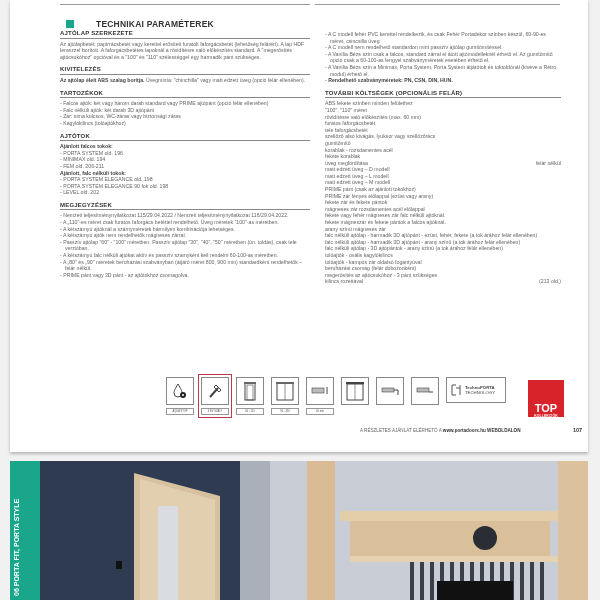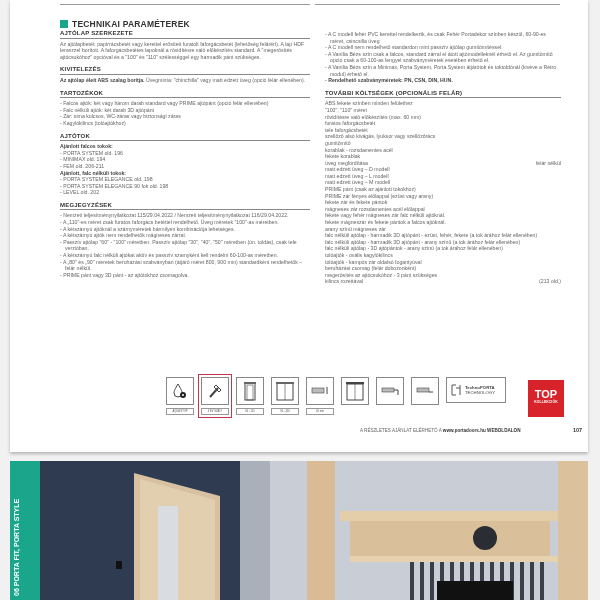--- a/index.html
+++ b/index.html
@@ -2,40 +2,40 @@
 <html><head>
 <meta charset="utf-8">
 <style>
   html,body{margin:0;padding:0;}
   body{width:600px;height:600px;background:#f1f1f1;position:relative;overflow:hidden;font-family:"Liberation Sans",sans-serif;color:#555;}
   .page{position:absolute;left:10px;top:0;width:578px;height:452px;background:#fff;box-shadow:0 2px 3px rgba(0,0,0,.25);}
   .topline{position:absolute;top:4px;height:1px;background:#999;}
   .col{position:absolute;top:0;font-size:5.2px;line-height:6.6px;color:#666;}
   .colL{left:50px;width:250px;}
   .colR{left:315px;width:236px;}
-  .main-title{position:absolute;left:50px;top:19px;display:flex;align-items:center;gap:4px;}
+  .main-title{position:absolute;left:56px;top:19px;display:flex;align-items:center;gap:22px;}
   .main-title .sq{width:8px;height:8px;background:#1aa68a;}
   .main-title span.t{font-weight:bold;font-size:8.5px;color:#333;letter-spacing:.2px;}
   .sec{position:absolute;}
   .sec h3{margin:0;font-size:6px;font-weight:bold;color:#333;border-bottom:1px solid #888;padding-bottom:1px;margin-bottom:2px;letter-spacing:.2px;}
   .sec p{margin:0;}
   .sec .b{font-weight:bold;color:#444;}
   .sec ul{list-style:none;margin:0;padding:0;}
   .sec li{padding-left:5px;text-indent:-5px;}
   .row{display:flex;justify-content:space-between;}
   .icons{position:absolute;top:377px;left:156px;display:flex;gap:7px;align-items:flex-start;}
   .ic{display:flex;flex-direction:column;align-items:center;gap:3px;}
   .ic .box{width:26px;height:26px;border:1px solid #888;background:#fff;display:flex;align-items:center;justify-content:center;}
   .ic .lbl{width:26px;height:5px;border:1px solid #999;font-size:2.6px;line-height:5px;text-align:center;color:#555;}
   .ic.sel{outline:1.2px solid #c0394a;outline-offset:2px;}
   .techno{width:60px;height:26px;border:1px solid #888;display:flex;align-items:center;gap:3px;padding:0 3px;box-sizing:border-box;}
   .techno .tx{font-size:4.3px;line-height:5px;color:#444;}
   .techno .tx b{font-weight:bold;}
   .topbadge{position:absolute;left:518px;top:380px;width:36px;height:37px;background:#d8232a;color:#fff;text-align:center;}
-  .topbadge .big{font-weight:bold;font-size:11px;margin-top:9px;line-height:11px;}
+  .topbadge .big{font-weight:bold;font-size:11px;margin-top:23px;line-height:11px;}
   .topbadge .small{font-size:3.4px;font-weight:bold;letter-spacing:.1px;}
   .footer{position:absolute;top:428px;left:350px;font-size:4.6px;color:#666;white-space:nowrap;}
   .footer b{color:#333;}
   .pagenum{position:absolute;top:427px;left:563px;font-size:5.5px;font-weight:bold;color:#333;}
   .photo{position:absolute;left:10px;top:461px;width:578px;height:139px;overflow:hidden;background:#2f3d52;}
   .sidebar{position:absolute;left:0;top:0;width:30px;height:139px;background:#1aa68a;}
   .sidebar .vt{position:absolute;left:10px;bottom:4px;transform:rotate(-90deg);transform-origin:left bottom;white-space:nowrap;font-size:7px;color:#fff;font-weight:bold;width:0;}
 </style>
 </head>
 <body>

